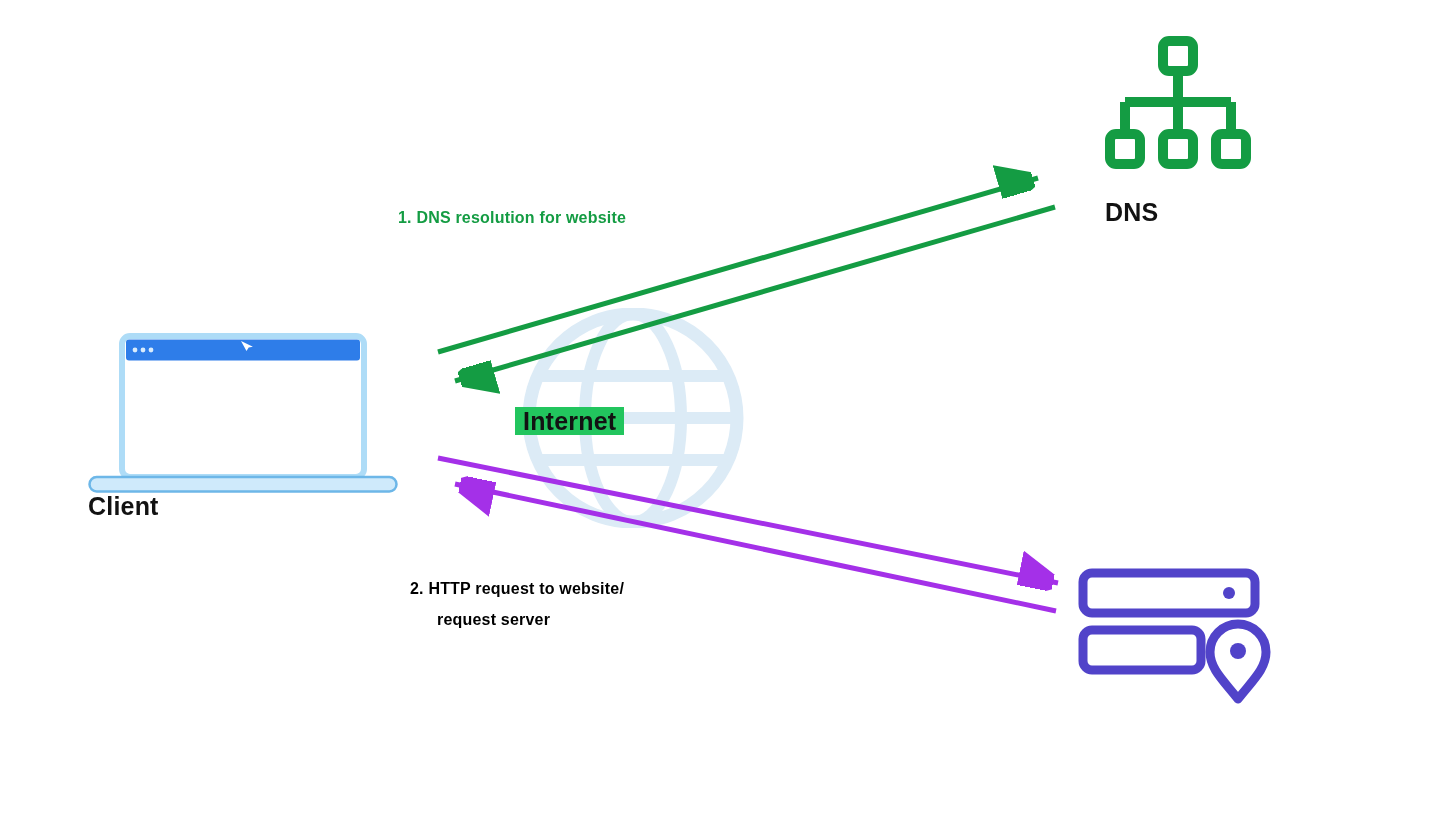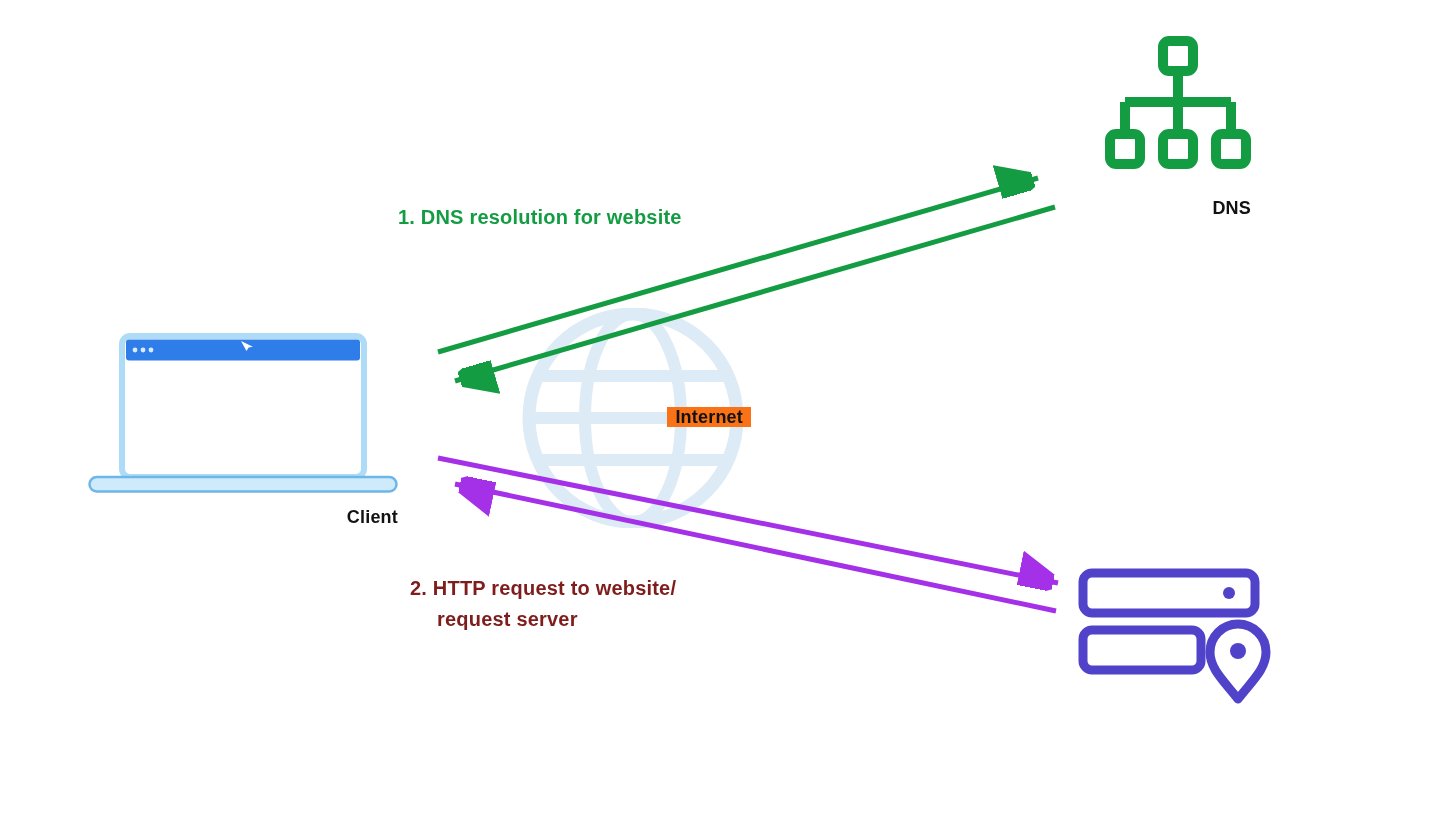--- a/index.html
+++ b/index.html
@@ -7,35 +7,35 @@
     position:relative;
     width:1433px;height:813px;
     background:#ffffff;
     font-family:"Liberation Sans",sans-serif;
     overflow:hidden;
     border-radius:18px;
   }
   .abs{position:absolute;}
   .node-label{
     font-weight:700;
-    font-size:18px;
+    font-size:25px;
     color:#121212;
-    text-align:right;
+    text-align:left;
     letter-spacing:.2px;
   }
   .flow-label{
     font-weight:700;
-    font-size:20px;
+    font-size:16px;
     line-height:31px;
     letter-spacing:.2px;
   }
   .flow-label.green{color:#149c43;}
-  .flow-label.purple{color:#7f1d1d;}
+  .flow-label.purple{color:#000000;}
   .flow-label .indent{padding-left:27px;display:block;}
-  .internet-label span{background:#f97316;padding:0 8px;}
+  .internet-label span{background:#22c55e;padding:0 8px;}
   svg{display:block;}
 </style>
 </head>
 <body>
 
 <div class="canvas">
 
   <svg class="abs" style="left:515px;top:308px;" width="236" height="220" viewBox="0 0 236 220">
     <circle cx="118" cy="110" r="104" fill="none" stroke="#dcebf6" stroke-width="13"></circle>
     <ellipse cx="118" cy="110" rx="48" ry="104" fill="none" stroke="#dcebf6" stroke-width="12"></ellipse>
@@ -63,21 +63,21 @@
     <svg width="310" height="162" viewBox="0 0 310 162">
       <rect x="34" y="3" width="242" height="141" rx="8" fill="#ffffff" stroke="#aedcf7" stroke-width="6"></rect>
       <rect x="38" y="6.5" width="234" height="21" rx="3" fill="#2e7de9"></rect>
       <circle cx="47" cy="17" r="2.4" fill="#d9ecfc"></circle>
       <circle cx="55" cy="17" r="2.4" fill="#d9ecfc"></circle>
       <circle cx="63" cy="17" r="2.4" fill="#d9ecfc"></circle>
       <path d="M153 8 l5.5 10 l2.2 -3.6 l4.2 -0.6 Z" fill="#ffffff"></path>
       <rect x="1.5" y="144" width="307" height="14.5" rx="7.2" fill="#cfeafb" stroke="#6db7e8" stroke-width="2.5"></rect>
     </svg>
   </div>
-  <div class="abs node-label" style="left:88px;top:507px;width:310px;">Client</div>
+  <div class="abs node-label" style="left:88px;top:492px;width:310px;">Client</div>
 
   <div class="abs node-label internet-label" style="left:515px;top:407px;width:236px;">
     <span>Internet</span>
   </div>
 
   <div class="abs" style="left:1105px;top:36px;width:146px;">
     <svg width="146" height="146" viewBox="0 0 146 146">
       <rect x="58" y="5" width="30" height="30" rx="6" fill="none" stroke="#149c43" stroke-width="10"></rect>
       <line x1="73" y1="35" x2="73" y2="68" stroke="#149c43" stroke-width="10"></line>
       <line x1="20" y1="66" x2="126" y2="66" stroke="#149c43" stroke-width="10"></line>

